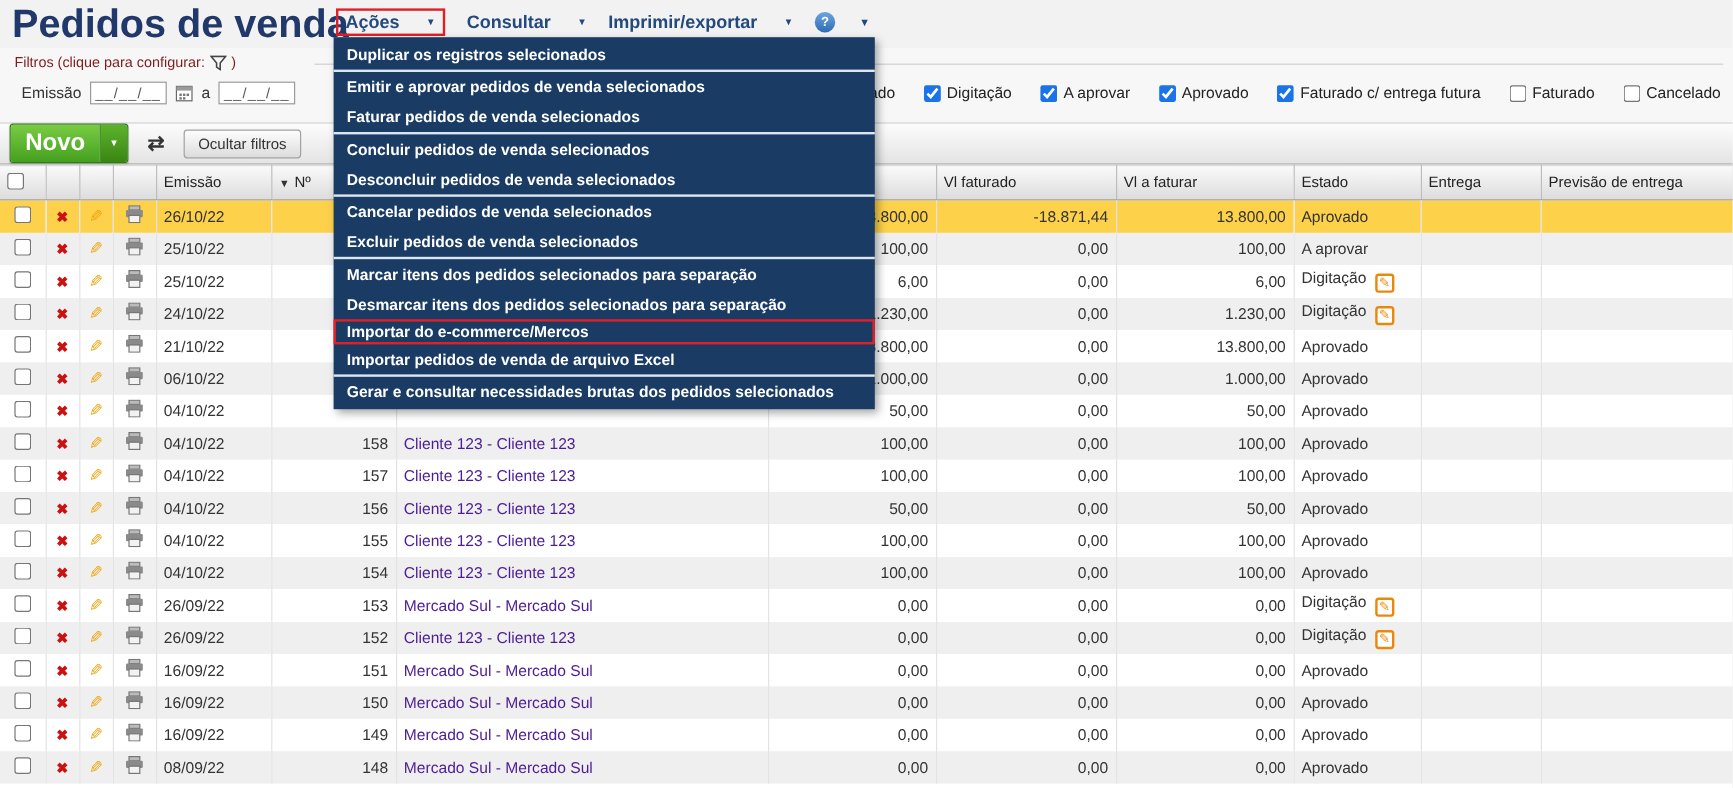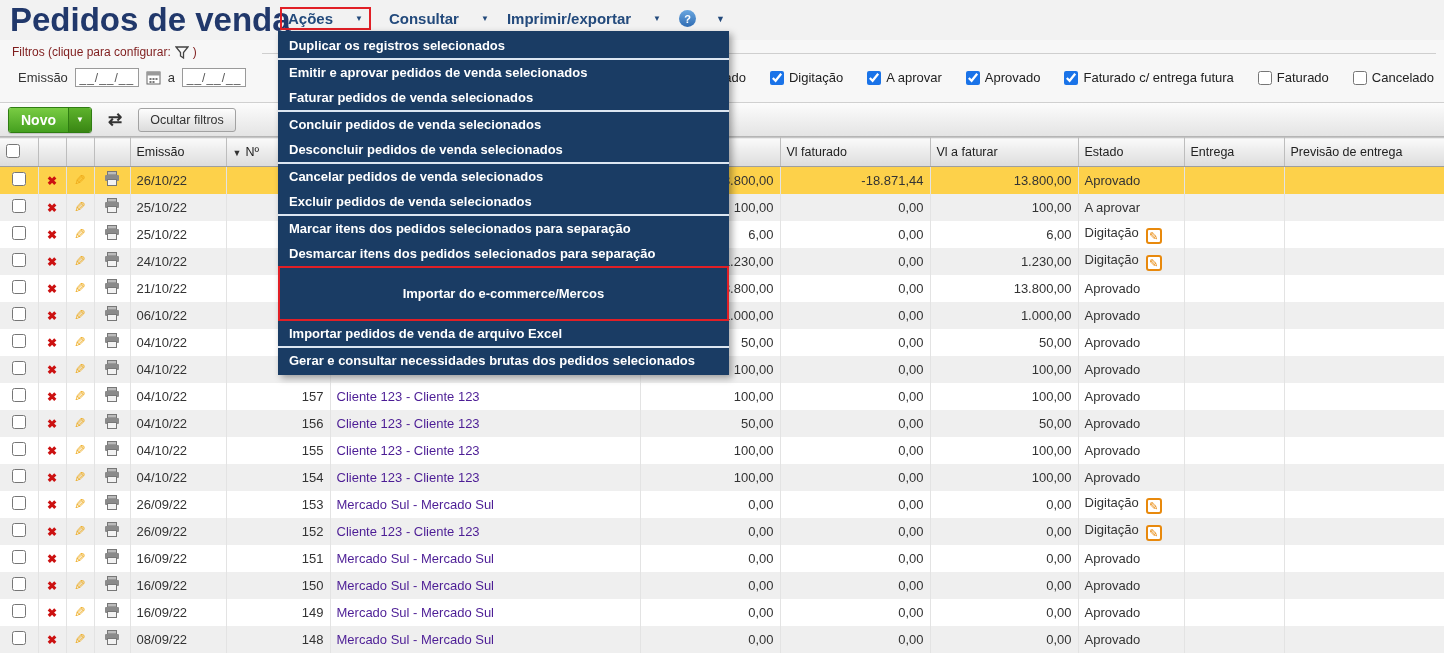--- a/index.html
+++ b/index.html
@@ -25,21 +25,21 @@
   .date-input { width:64px; height:19px; border:1px solid #9a9a9a; background:#fff; font-family:"Liberation Sans", sans-serif; font-size:12px; color:#555; text-align:center; letter-spacing:1px; }
   .range-sep { color:#333; }
   .status-row { position:absolute; right:10px; top:30px; display:flex; align-items:center; gap:24px; font-size:13px; color:#222; }
   .status-option { display:flex; align-items:center; gap:5px; cursor:pointer; white-space:nowrap; }
   .status-option input { width:14px; height:14px; accent-color:#1a73e8; }
   .partial-label { color:#222; }
 
   
   .toolbar { position:absolute; left:0; top:102px; width:100%; height:35px; background:linear-gradient(#fcfcfc,#e4e4e4); border-top:1px solid #d0d0d0; border-bottom:1px solid #b5b5b5; display:flex; align-items:center; padding-left:8px; gap:16px; }
   .novo-btn { display:inline-flex; align-items:stretch; border:1px solid #2f7d12; border-radius:3px; overflow:hidden; cursor:pointer; box-shadow:0 1px 1px rgba(0,0,0,.15); }
-  .novo-label { background:linear-gradient(#79cc43,#45a01f); color:#fff; font-weight:bold; font-size:14px; padding:4px 12px; }
+  .novo-label { background:linear-gradient(#79cc43,#45a01f); color:#fff; font-weight:bold; font-size:20px; padding:4px 12px; }
   .novo-arrow { background:linear-gradient(#5db32c,#398613); color:#fff; font-size:8px; display:flex; align-items:center; padding:0 7px; border-left:1px solid #2f7d12; }
   .refresh-icon { font-size:17px; font-weight:bold; color:#333; cursor:pointer; }
   .gray-btn { background:linear-gradient(#fdfdfd,#dcdcdc); border:1px solid #a2a2a2; border-radius:3px; padding:4px 11px; font-size:12.5px; color:#333; cursor:pointer; font-family:"Liberation Sans", sans-serif; }
   .toolbar .help-badge { margin-left:48px; }
 
   
   .orders-table { position:absolute; left:0; top:137px; width:1444px; border-collapse:collapse; table-layout:fixed; }
   .orders-table th { height:29px; text-align:left; font-weight:normal; font-size:12.5px; color:#222; background:linear-gradient(#fafafa,#dcdcdc); border-top:1px solid #c5c5c5; border-right:1px solid #bdbdbd; border-bottom:1px solid #9e9e9e; padding:4px 6px; white-space:nowrap; overflow:hidden; }
   .orders-table td { height:27px; font-size:13px; color:#333; padding:3px 6px; white-space:nowrap; overflow:hidden; border-right:1px solid #e3e3e3; }
   .orders-table tbody tr:nth-child(even) { background:#efefef; }
@@ -54,21 +54,21 @@
   .edit-icon { color:#eda714; font-size:14px; cursor:pointer; display:inline-block; transform:scaleX(-1); }
   .printer-icon { cursor:pointer; }
   .row-checkbox, .header-checkbox { width:14px; height:14px; accent-color:#666; }
   .estado-cell { padding-left:8px; }
   .note-icon { display:inline-block; width:16px; height:16px; line-height:12px; text-align:center; border:2px solid #e8890c; border-radius:3px; color:#e8890c; font-size:11px; margin-left:7px; vertical-align:-3px; cursor:pointer; background:#fff; }
 
   
   .actions-dropdown { position:absolute; left:278px; top:31px; width:451px; background:#1a3c64; z-index:50; box-shadow:3px 3px 7px rgba(0,0,0,.35); padding:2px 0; }
   .dd-item { padding:5px 11px; font-size:13px; line-height:15px; font-weight:bold; color:#ffffff; white-space:nowrap; cursor:pointer; }
   .dd-item.group-start { border-top:2px solid #dce6f1; }
-  .dd-item.dd-highlight { border:2px solid #e11f26; padding:18px 9px;text-align:center; }
+  .dd-item.dd-highlight { border:2px solid #e11f26; padding:1px 9px; }
 </style>
 </head>
 <body>
 
 <div class="page">
 
   <div class="topbar">
     <h1 class="page-title">Pedidos de venda</h1>
     <div class="menubar">
       <div class="menu-chip highlighted">

